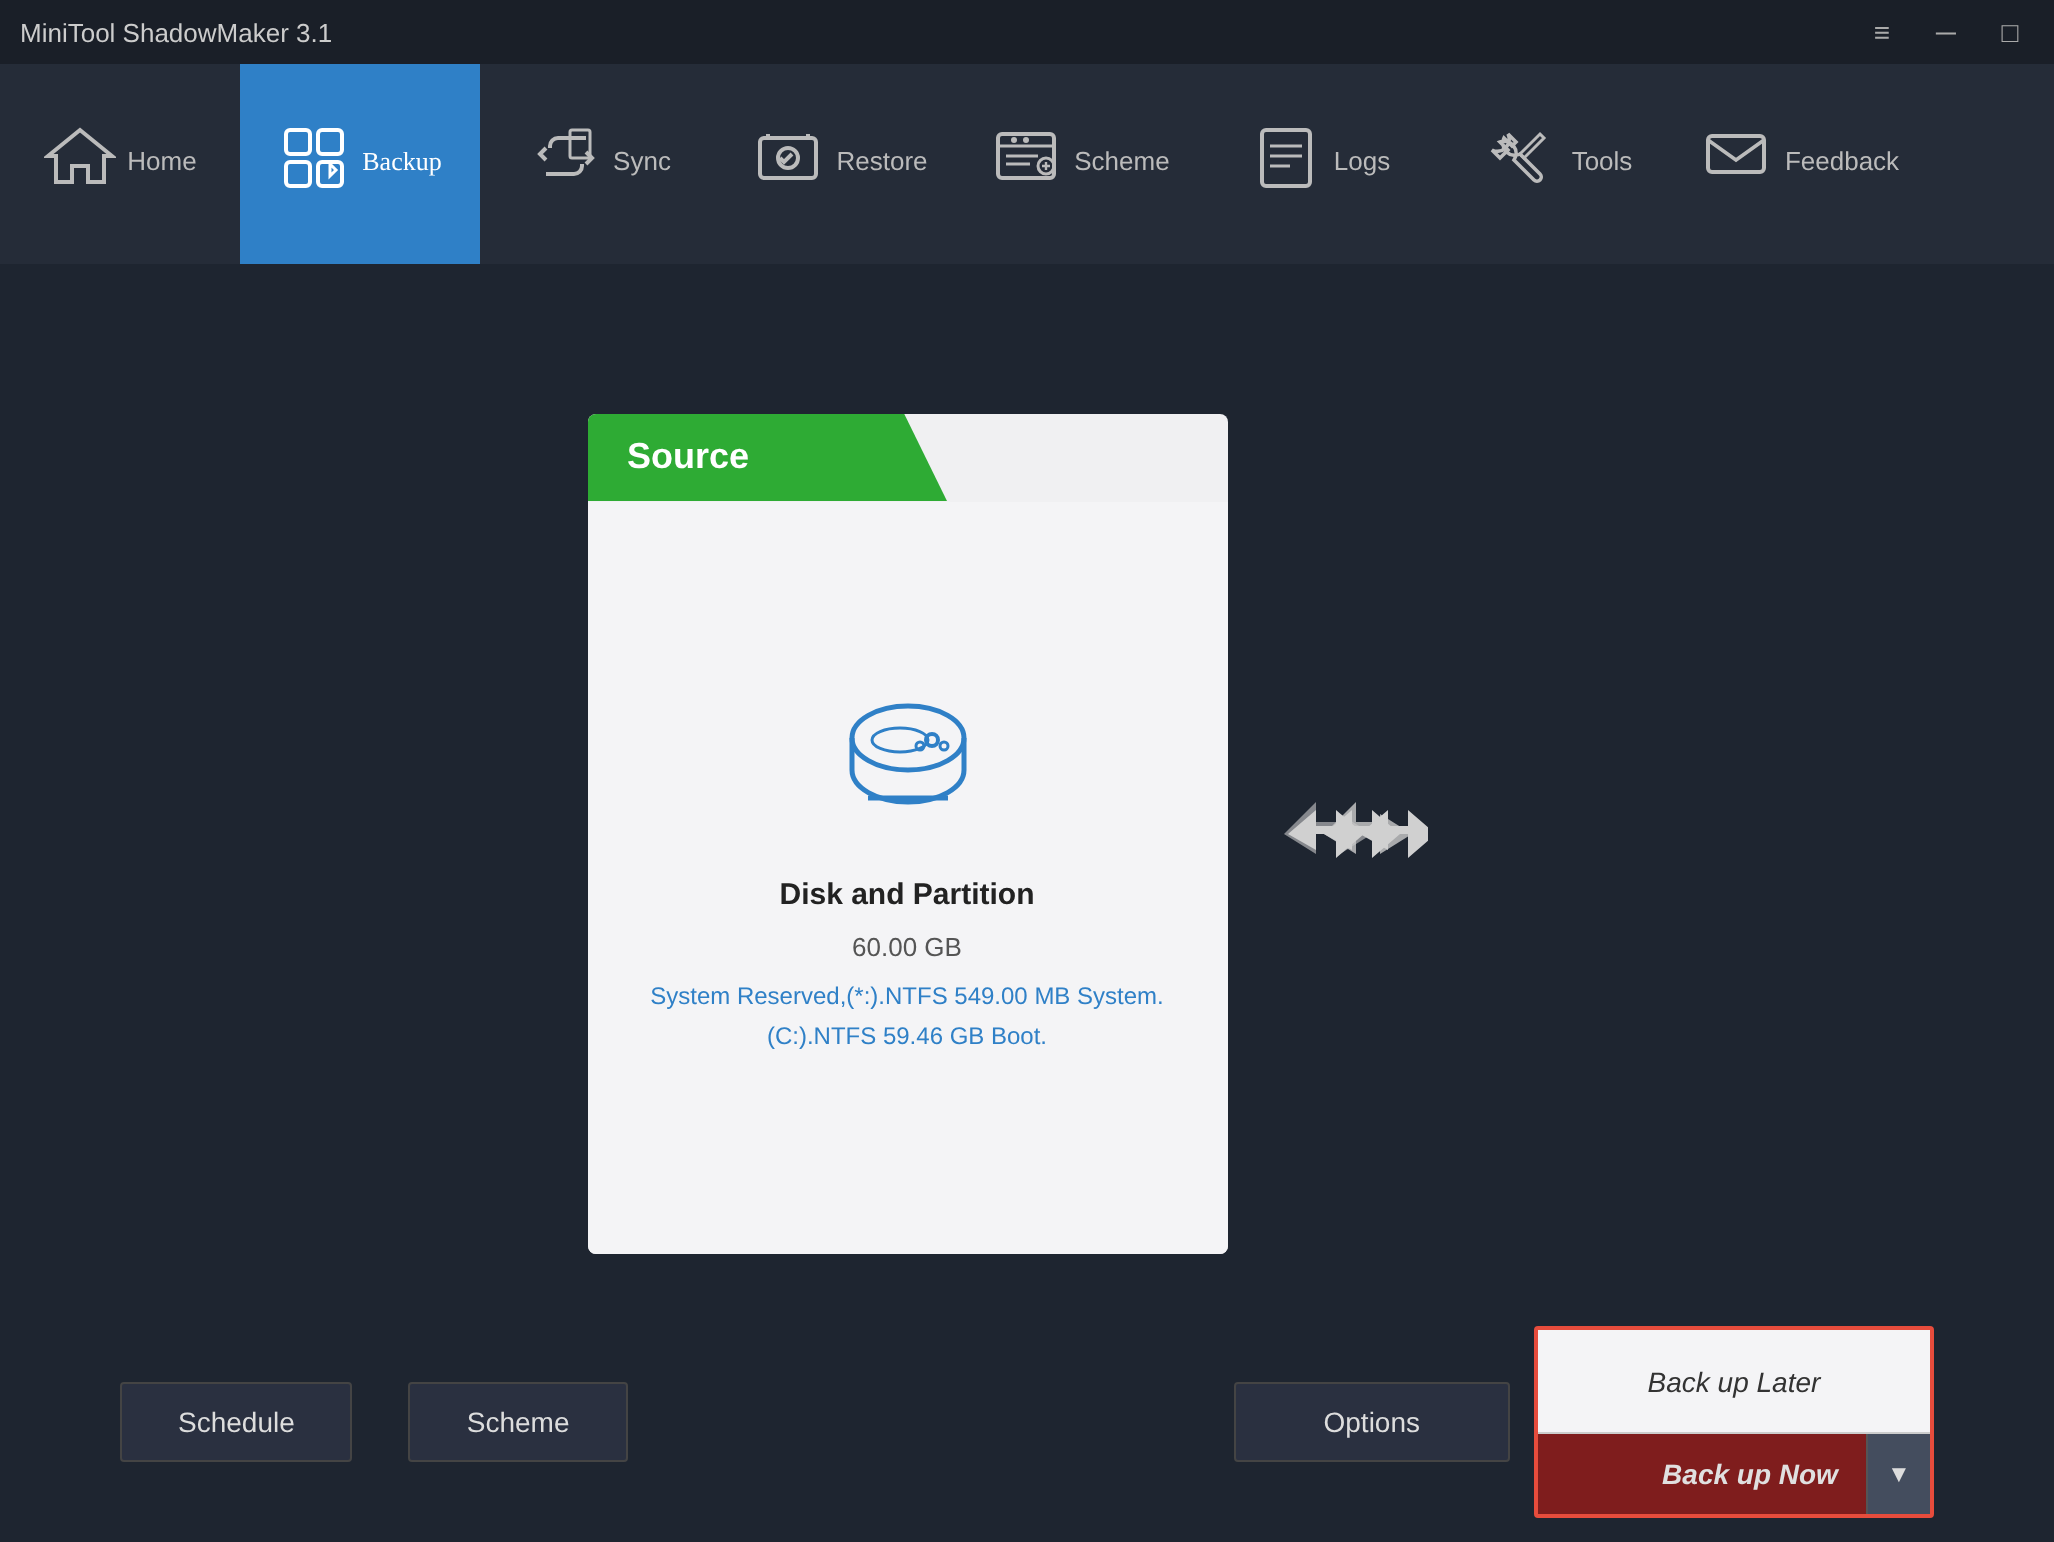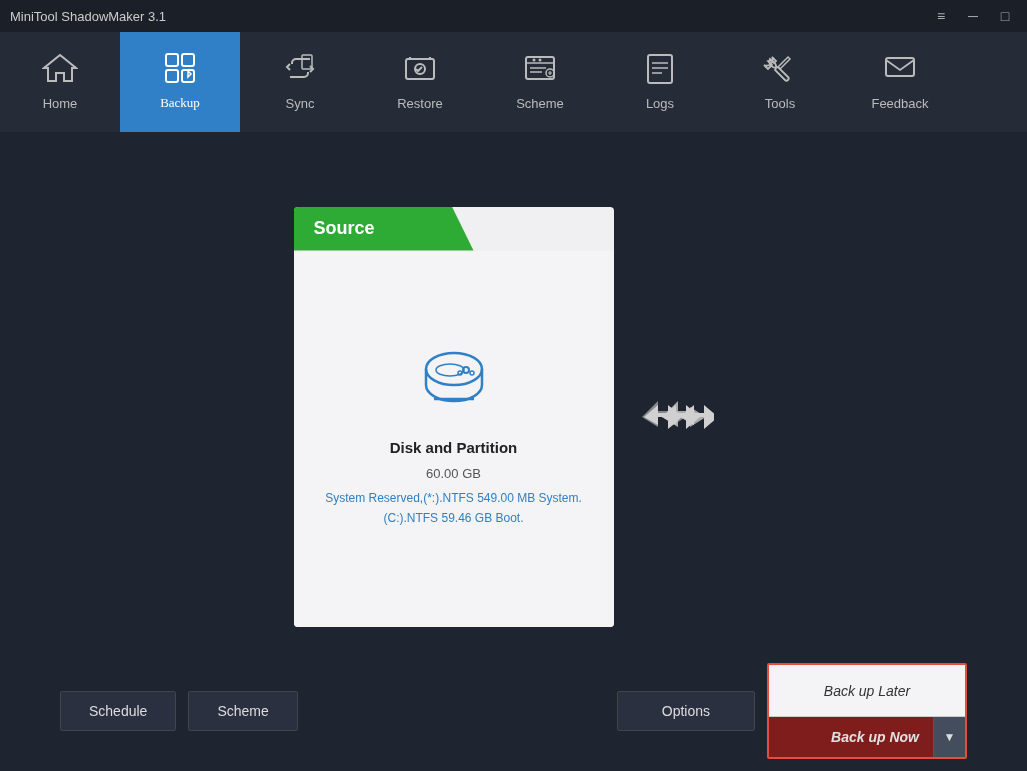--- a/index.html
+++ b/index.html
@@ -44,21 +44,21 @@
 
     
     .navbar {
       height: 100px;
       background: #252c38;
       display: flex;
       align-items: stretch;
     }
     .nav-item {
       display: flex;
-      flex-direction: column;
+      flex-direction: row;
       align-items: center;
       justify-content: center;
       width: 120px;
       cursor: pointer;
       color: #bbb;
       font-size: 13px;
       gap: 6px;
       border-bottom: 3px solid transparent;
       transition: background 0.2s;
       text-align: center;
@@ -179,21 +179,21 @@
     .bottom-bar {
       height: 80px;
       display: flex;
       align-items: center;
       justify-content: space-between;
       padding: 0 0;
       gap: 12px;
     }
     .bottom-left {
       display: flex;
-      gap: 12px;
+      gap: 28px;
     }
     .bottom-right {
       display: flex;
       align-items: center;
       gap: 12px;
     }
 
     .btn-secondary {
       height: 40px;
       padding: 0 28px;

